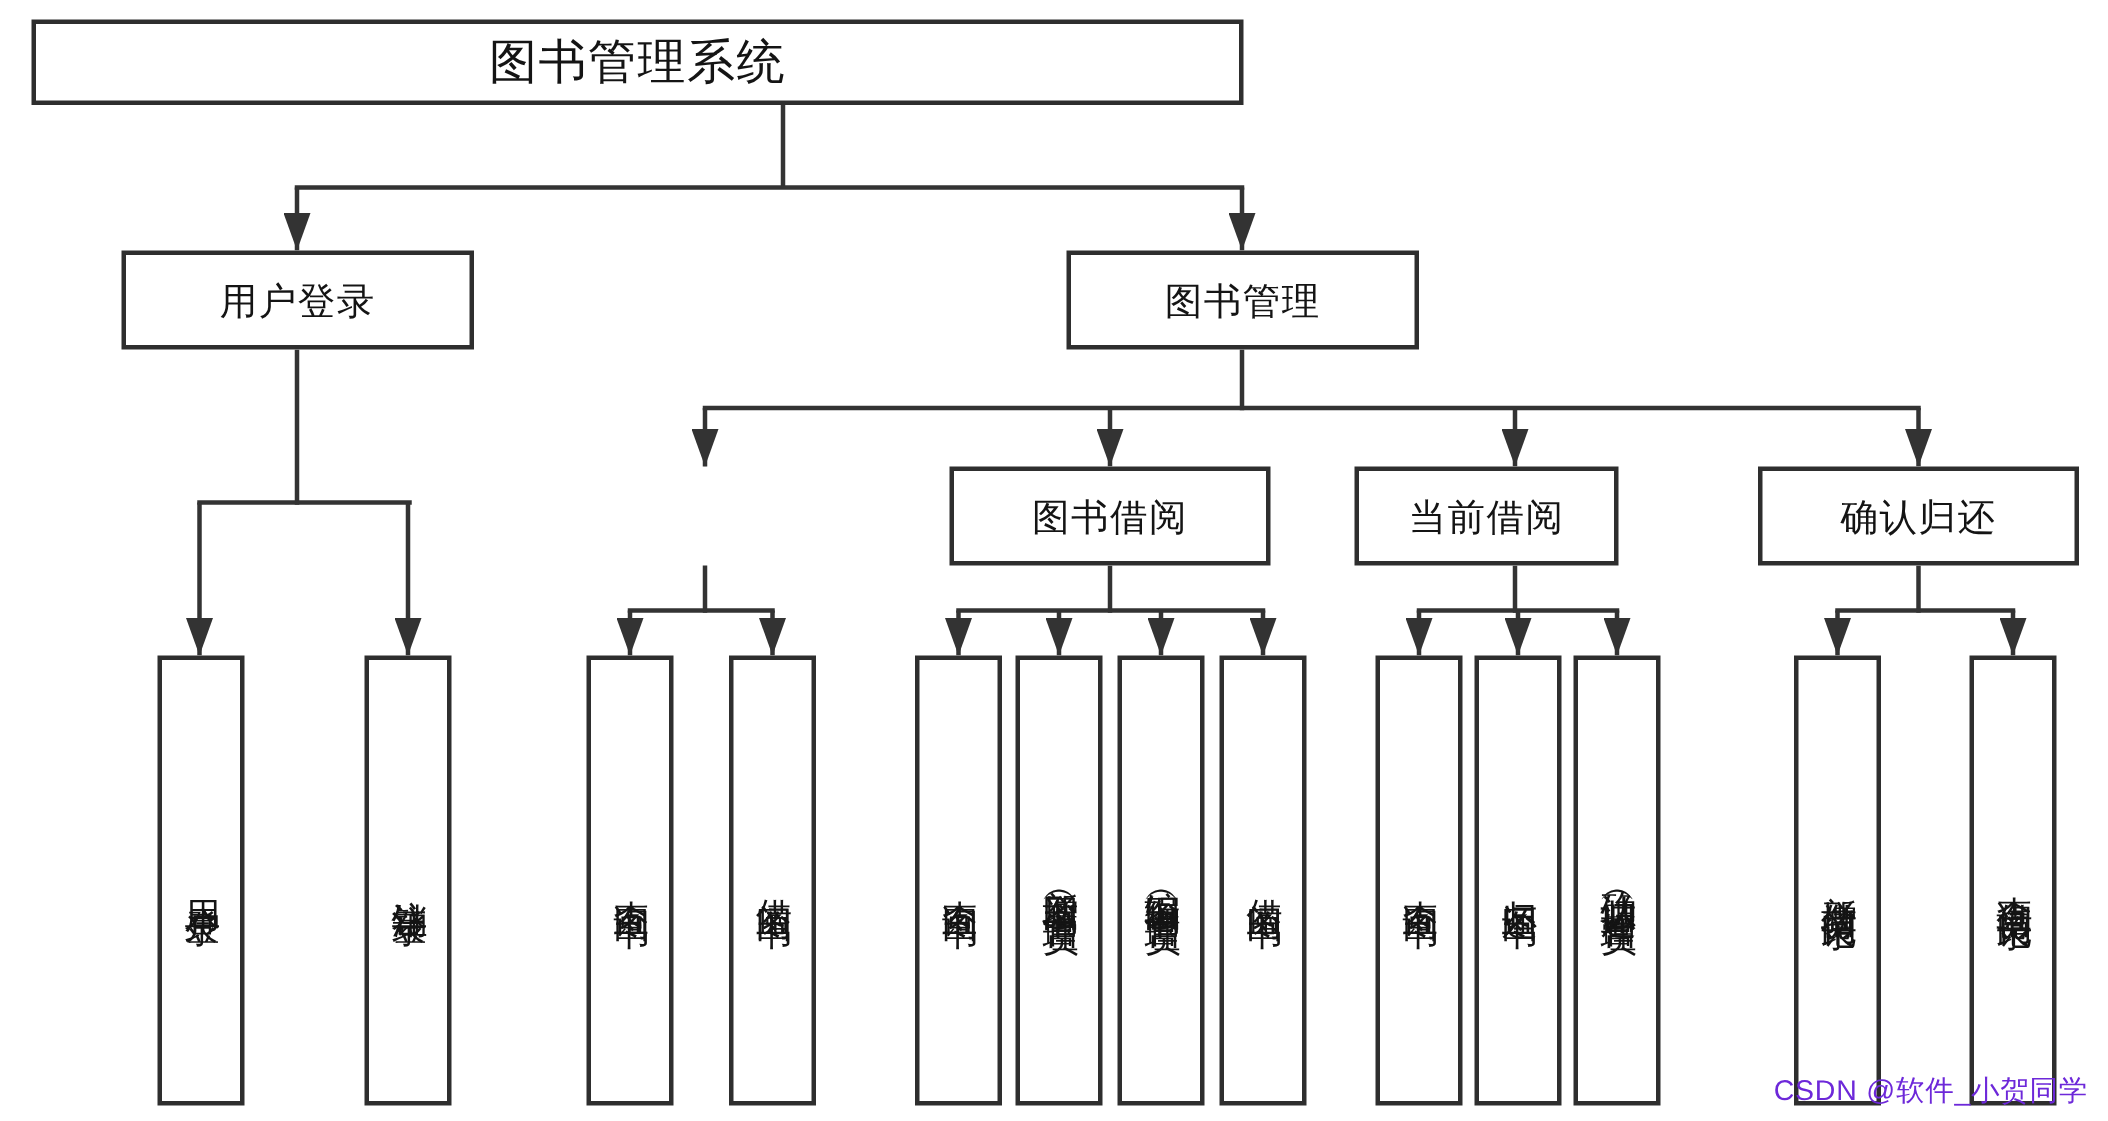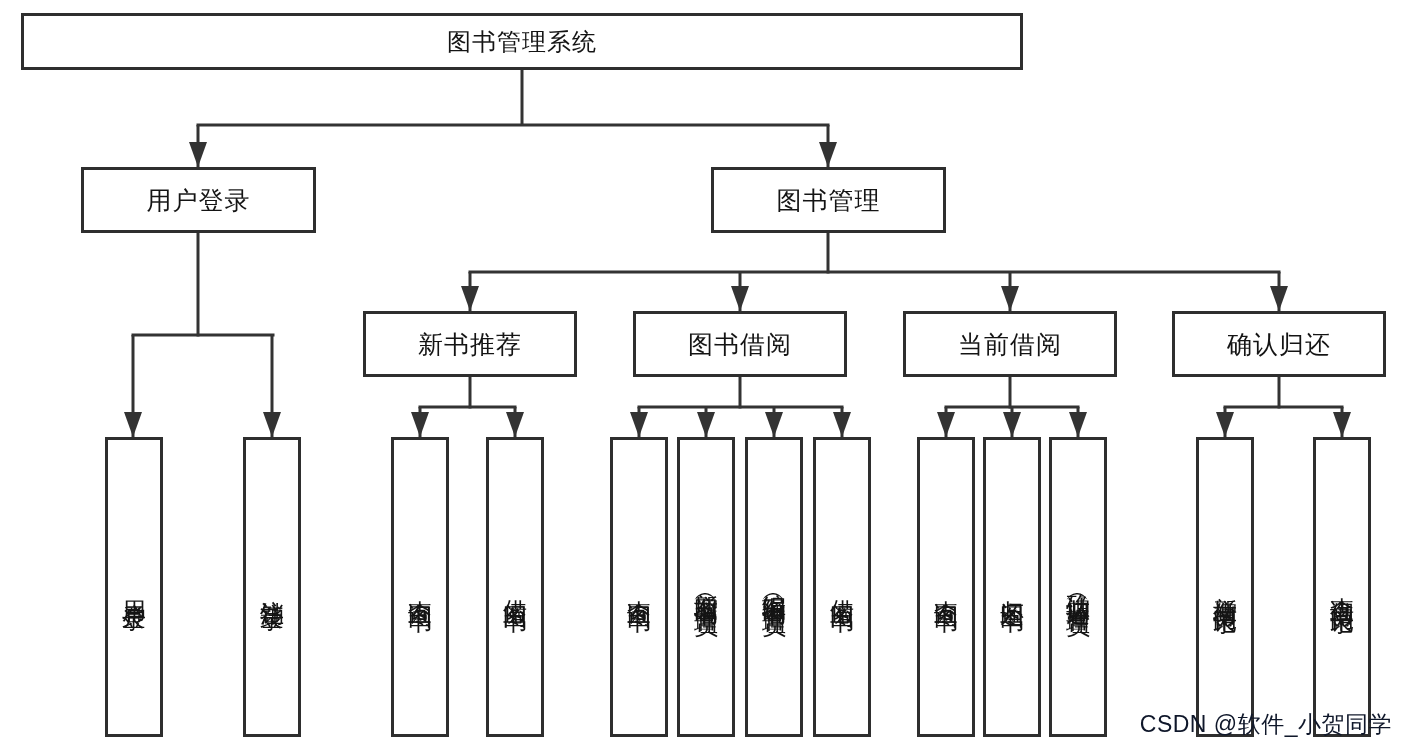--- a/index.html
+++ b/index.html
@@ -26,39 +26,39 @@
     align-items: center;
     justify-content: center;
   }
   .hbox {
     height: 66px;
     font-size: 25px;
     letter-spacing: 1px;
   }
   .rootbox {
     left: 21px; top: 13px;
-    width: 1002px; height: 57px;
-    font-size: 24px;
+    width: 808px; height: 57px;
+    font-size: 32px;
     letter-spacing: 1px;
   }
   .vbox {
     top: 437px;
     width: 58px; height: 300px;
     writing-mode: vertical-rl;
     text-orientation: mixed;
     font-size: 24px;
     letter-spacing: 3px;
     line-height: 1.0;
   }
   .watermark {
     position: absolute;
     right: 13px;
     bottom: 7px;
-    font-size: 23px;
-    color: #0f172a;
+    font-size: 19px;
+    color: #6d28d9;
     letter-spacing: 0.5px;
     z-index: 5;
     white-space: nowrap;
   }
 </style>
 </head>
 <body>
 
 <div class="canvas">
 
@@ -110,23 +110,22 @@
       <path d="M1225,407 V437" marker-end="url(#ah)"></path>
       <path d="M1342,407 V437" marker-end="url(#ah)"></path>
     </g>
   </svg>
 
   <div class="node rootbox">图书管理系统</div>
 
   <div class="node hbox" style="left:81px; top:167px; width:235px;">用户登录</div>
   <div class="node hbox" style="left:711px; top:167px; width:235px;">图书管理</div>
 
-  <div class="node hbox" style="left:363px; top:311px; width:214px;">新书推荐</div>
   <div class="node hbox" style="left:633px; top:311px; width:214px;text-align:center;">图书借阅</div>
-  <div class="node hbox" style="left:903px; top:311px; width:214px;">当前借阅</div>
+  <div class="node hbox" style="left:903px; top:311px; width:176px;">当前借阅</div>
   <div class="node hbox" style="left:1172px; top:311px; width:214px;">确认归还</div>
 
   <div class="node vbox" style="left:105px;">用户登录</div>
   <div class="node vbox" style="left:243px;">注销登录</div>
 
   <div class="node vbox" style="left:391px;">查询图书</div>
   <div class="node vbox" style="left:486px;">借阅图书</div>
 
   <div class="node vbox" style="left:610px;">查询图书</div>
   <div class="node vbox" style="left:677px;">新增图书（管理员）</div>

